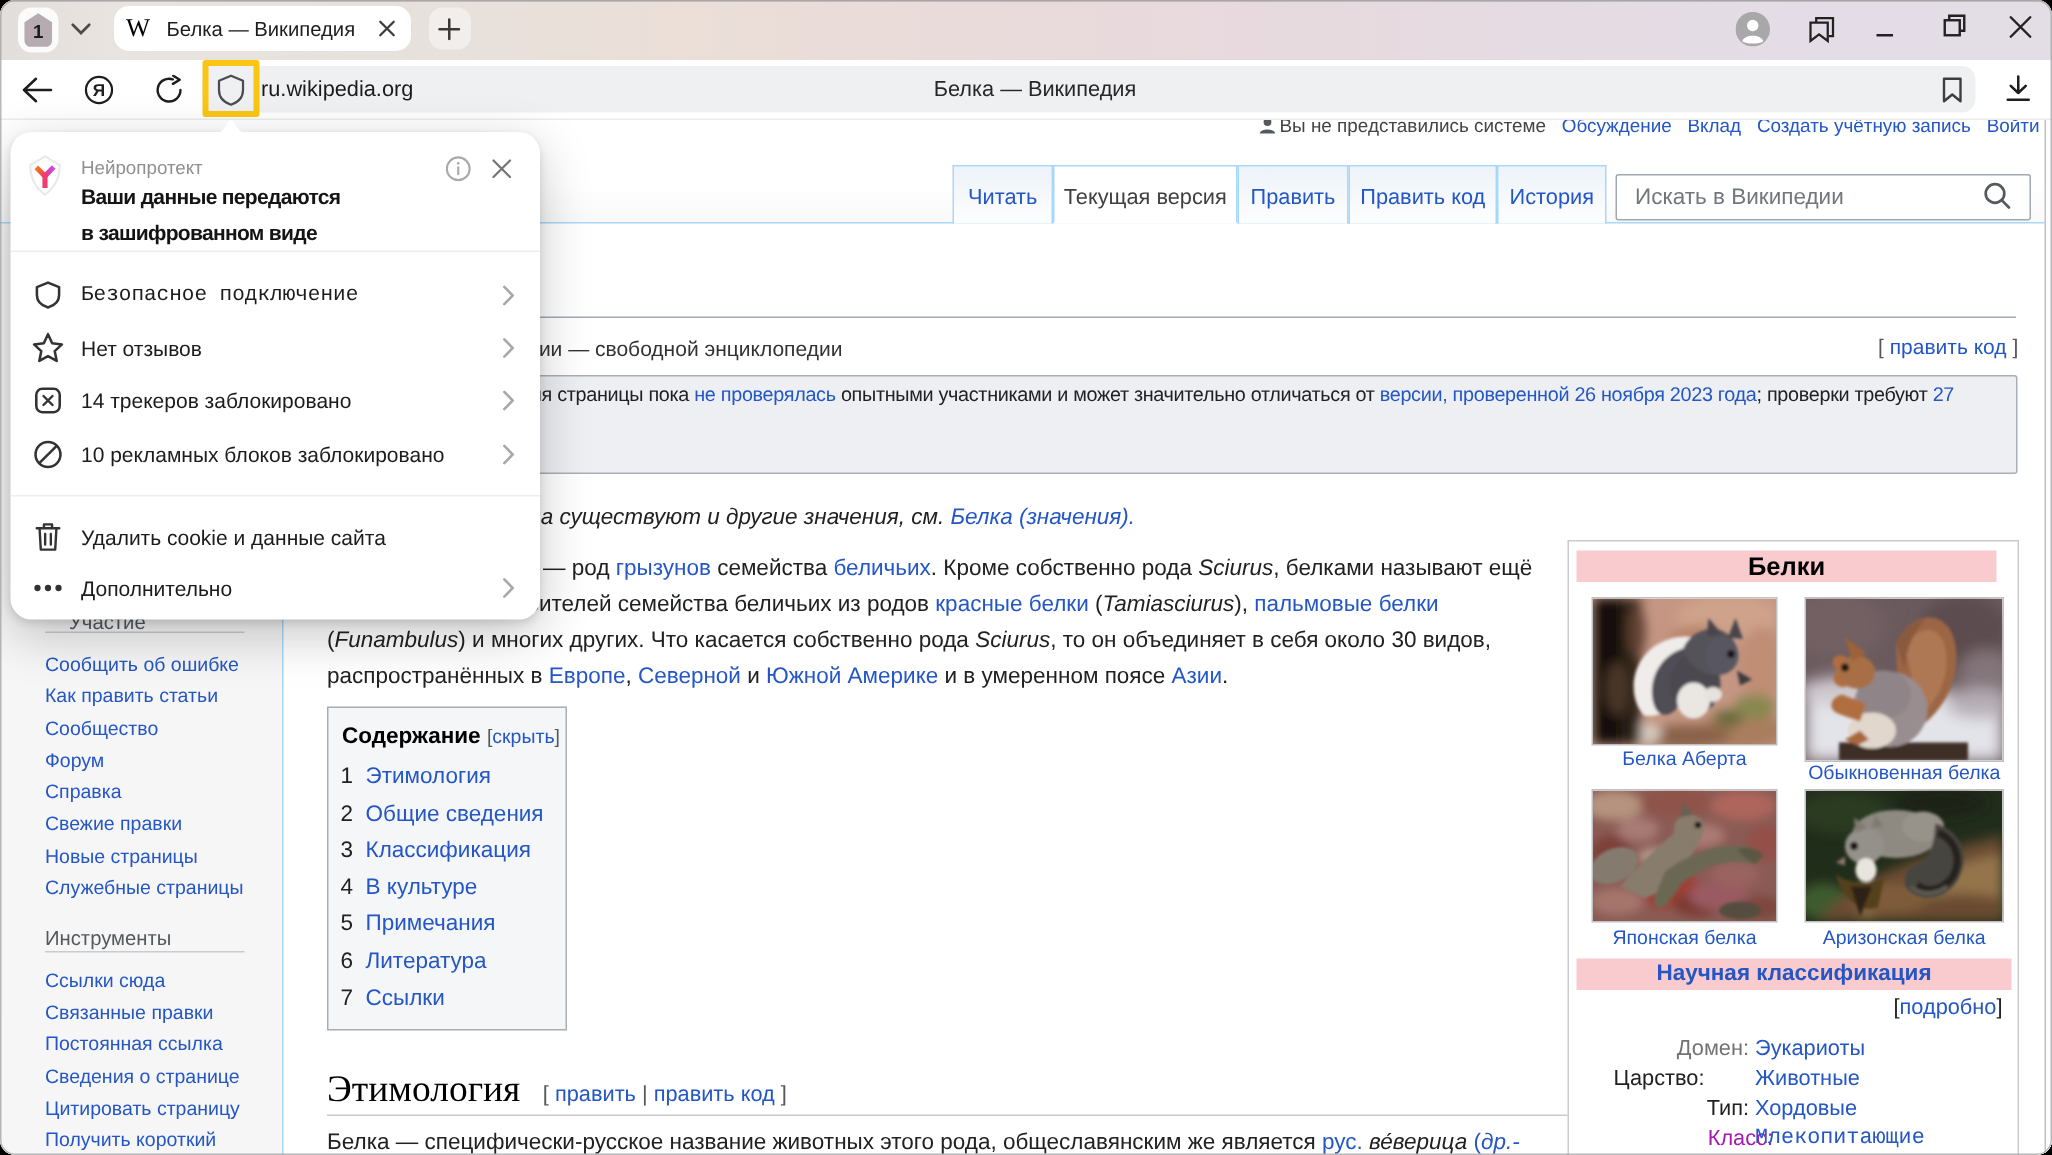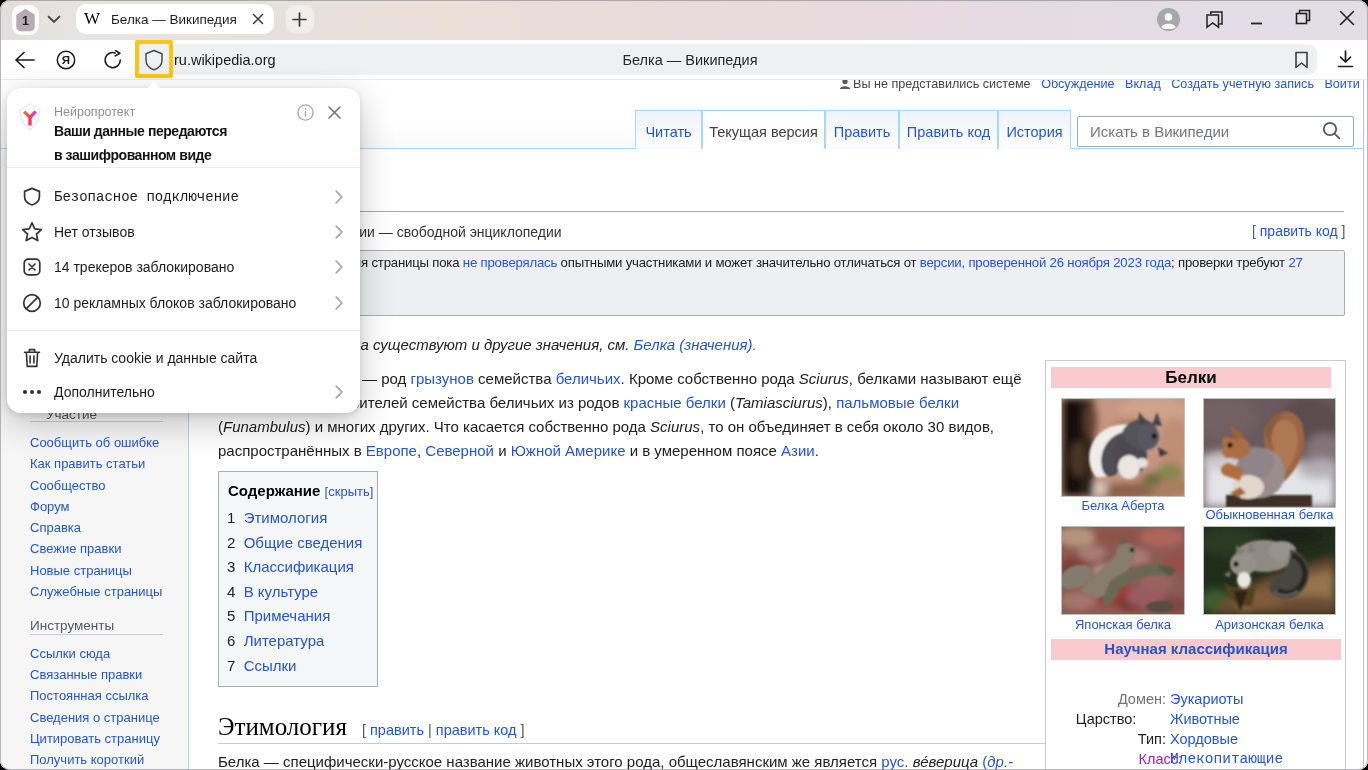--- a/index.html
+++ b/index.html
@@ -351,20 +351,21 @@
                 <feGaussianBlur stdDeviation="1.2"></feGaussianBlur>
               </filter>
           </defs>
         </svg>
       </div>
       <div class="abs cap" style="left:15px;top:137px;width:124px;">Белка Аберта</div>
       <div class="abs cap" style="left:157px;top:146px;width:133px;">Обыкновенная белка</div>
       <div class="abs cap" style="left:15px;top:256px;width:124px;">Японская белка</div>
       <div class="abs cap" style="left:157px;top:256px;width:133px;">Аризонская белка</div>
       <div class="abs pinkbar" style="left:5px;top:278px;width:290px;height:20.5px;font-size:15px;line-height:20px;"><a style="font-weight:bold;">Научная классификация</a></div>
+      <div class="abs" style="left:0;top:303px;width:289px;text-align:right;font-size:14.5px;color:#202122;">[<a>подробно</a>]</div>
       <div class="abs" style="left:0;top:330px;width:120px;text-align:right;font-size:14.5px;color:#737373;">Домен:</div>
       <div class="abs" style="left:124px;top:330px;font-size:14.5px;"><a>Эукариоты</a></div>
       <div class="abs" style="left:0;top:350px;width:120px;text-align:center;font-size:14.5px;color:#202122;">Царство:</div>
       <div class="abs" style="left:124px;top:350px;font-size:14.5px;text-align:right;"><a>Животные</a></div>
       <div class="abs" style="left:0;top:370px;width:120px;text-align:right;font-size:14.5px;color:#202122;">Тип:</div>
       <div class="abs" style="left:124px;top:370px;font-size:14.5px;"><a>Хордовые</a></div>
       <div class="abs" style="left:16px;top:390px;width:120px;text-align:right;font-size:14.5px;color:#a21caf;">Класс:</div>
       <div class="abs" style="left:124px;top:390px;font-size:14.5px;font-family:Liberation Mono, monospace;"><a>Млекопитающие</a></div>
     </div>
     <div style="position:absolute;left:1363px;top:0;width:5px;height:690px;background:#fdfdfd;border-left:1.2px solid #bfc2c5;"></div>

